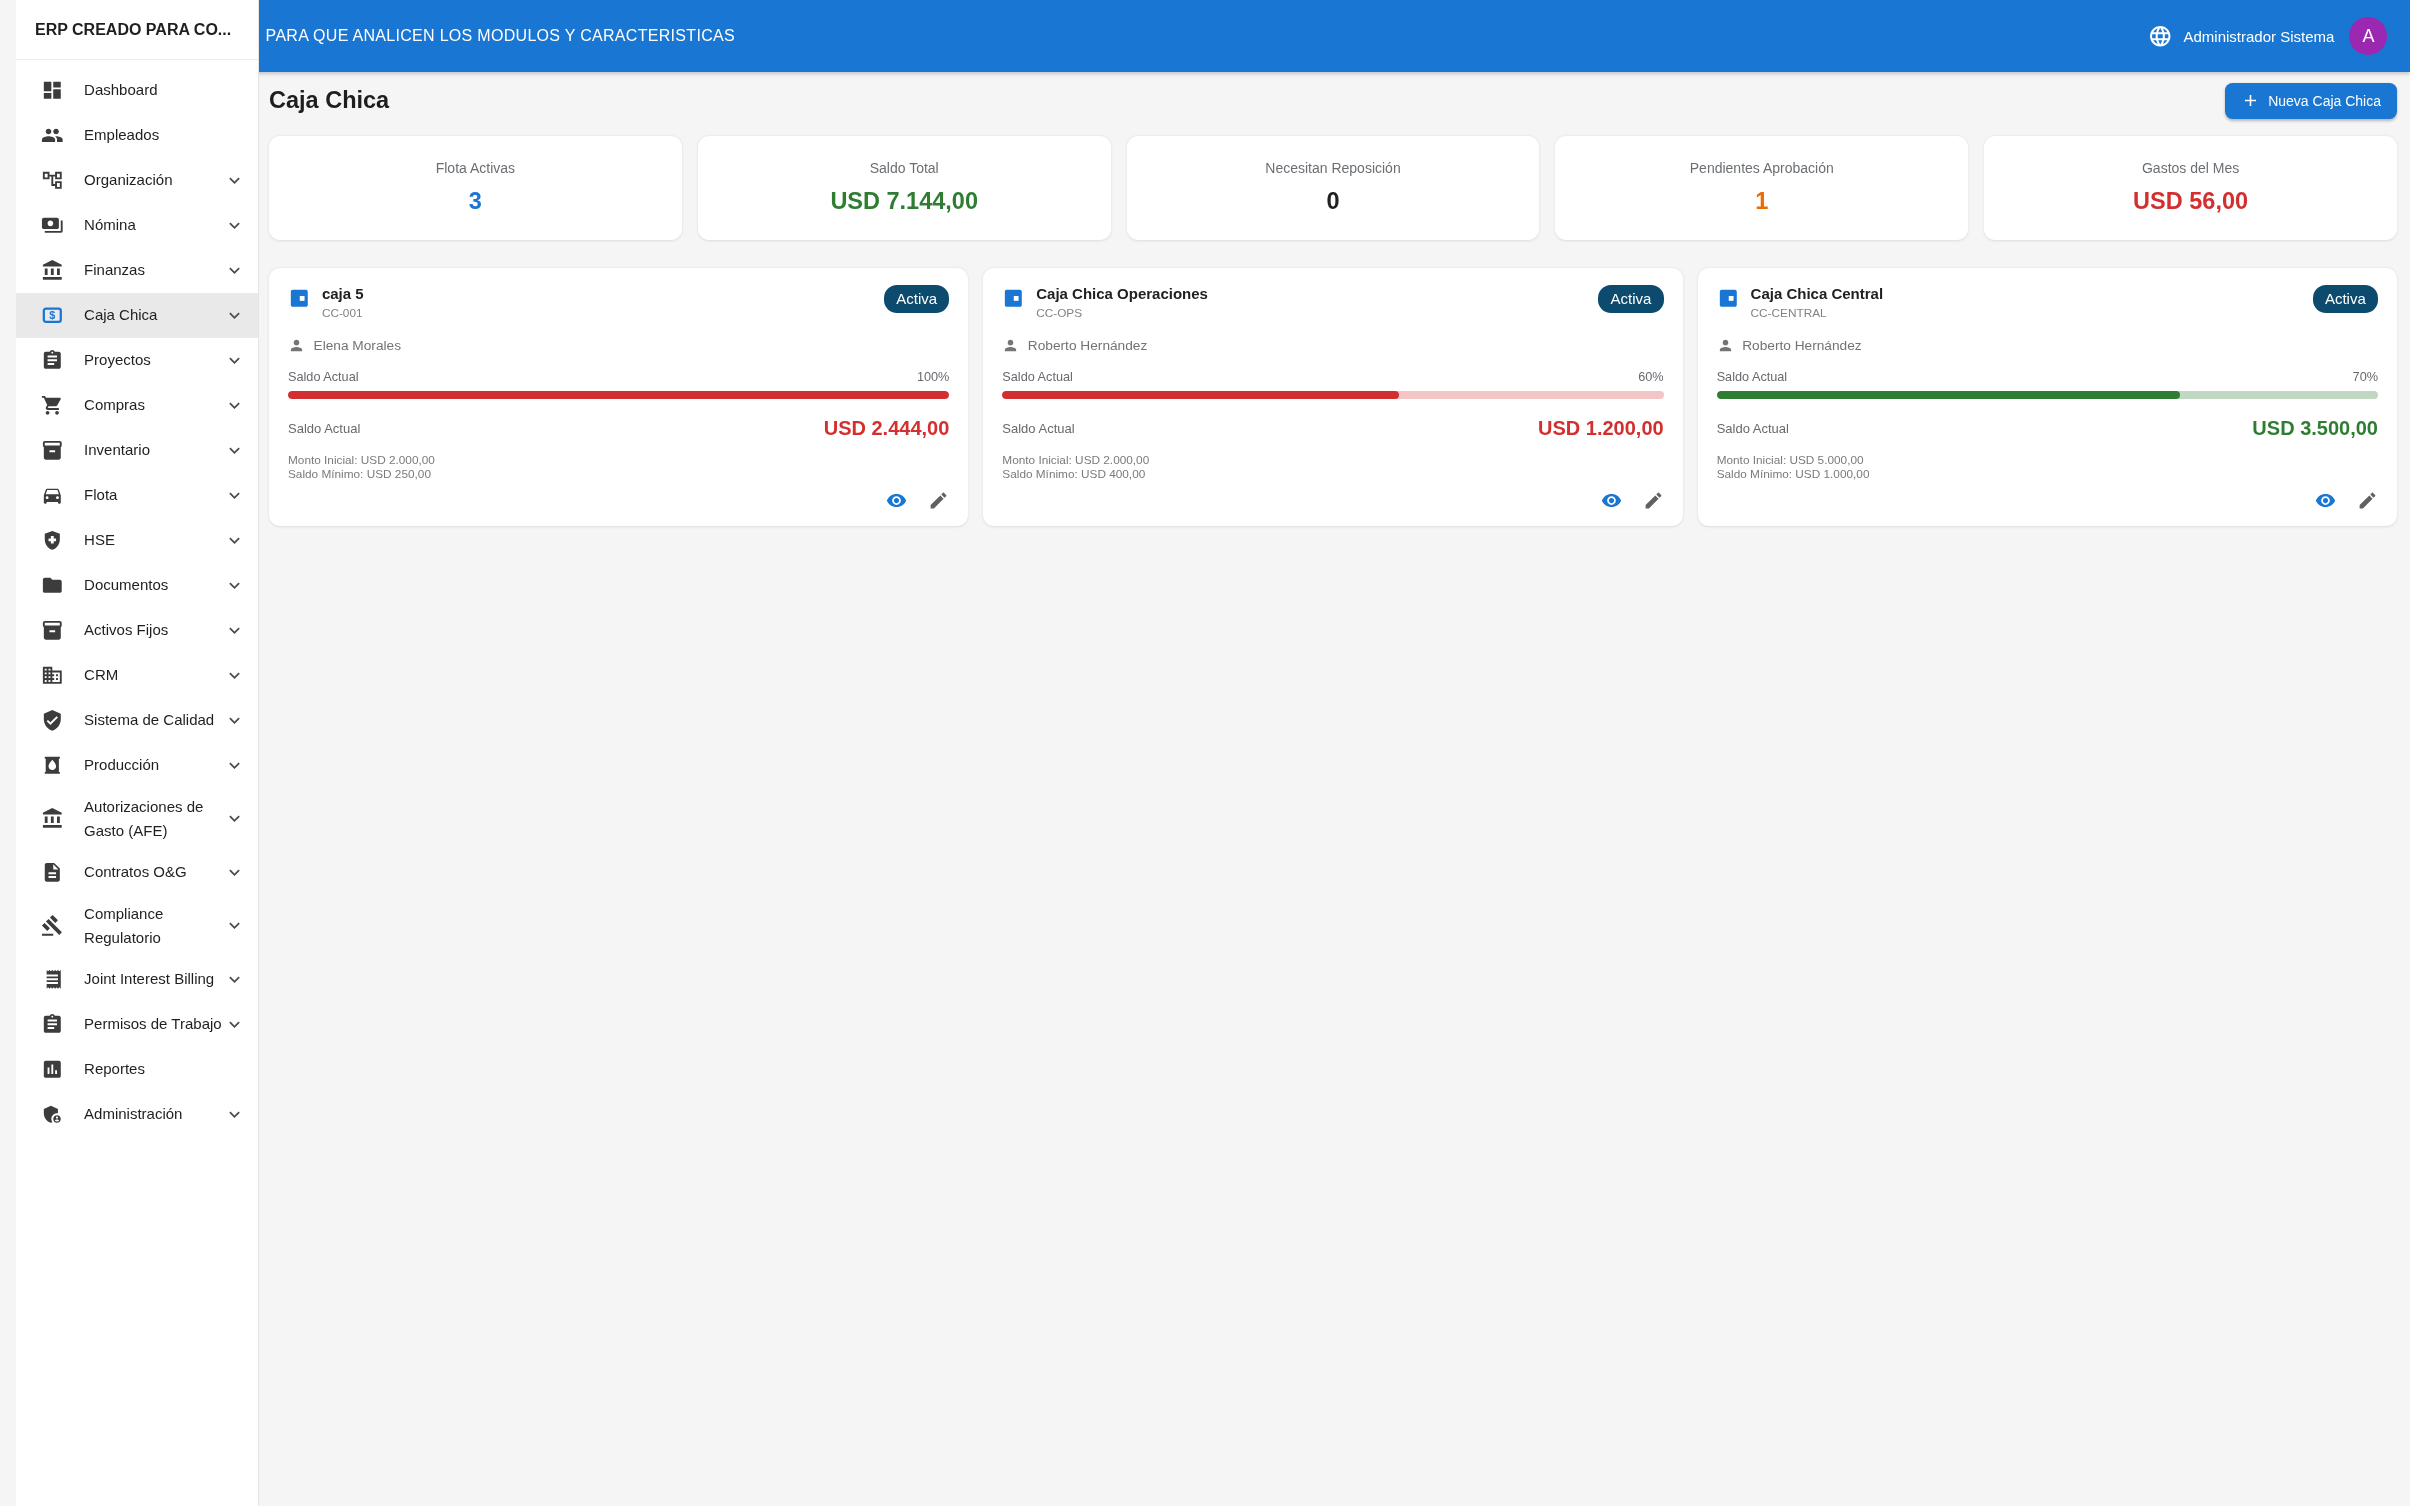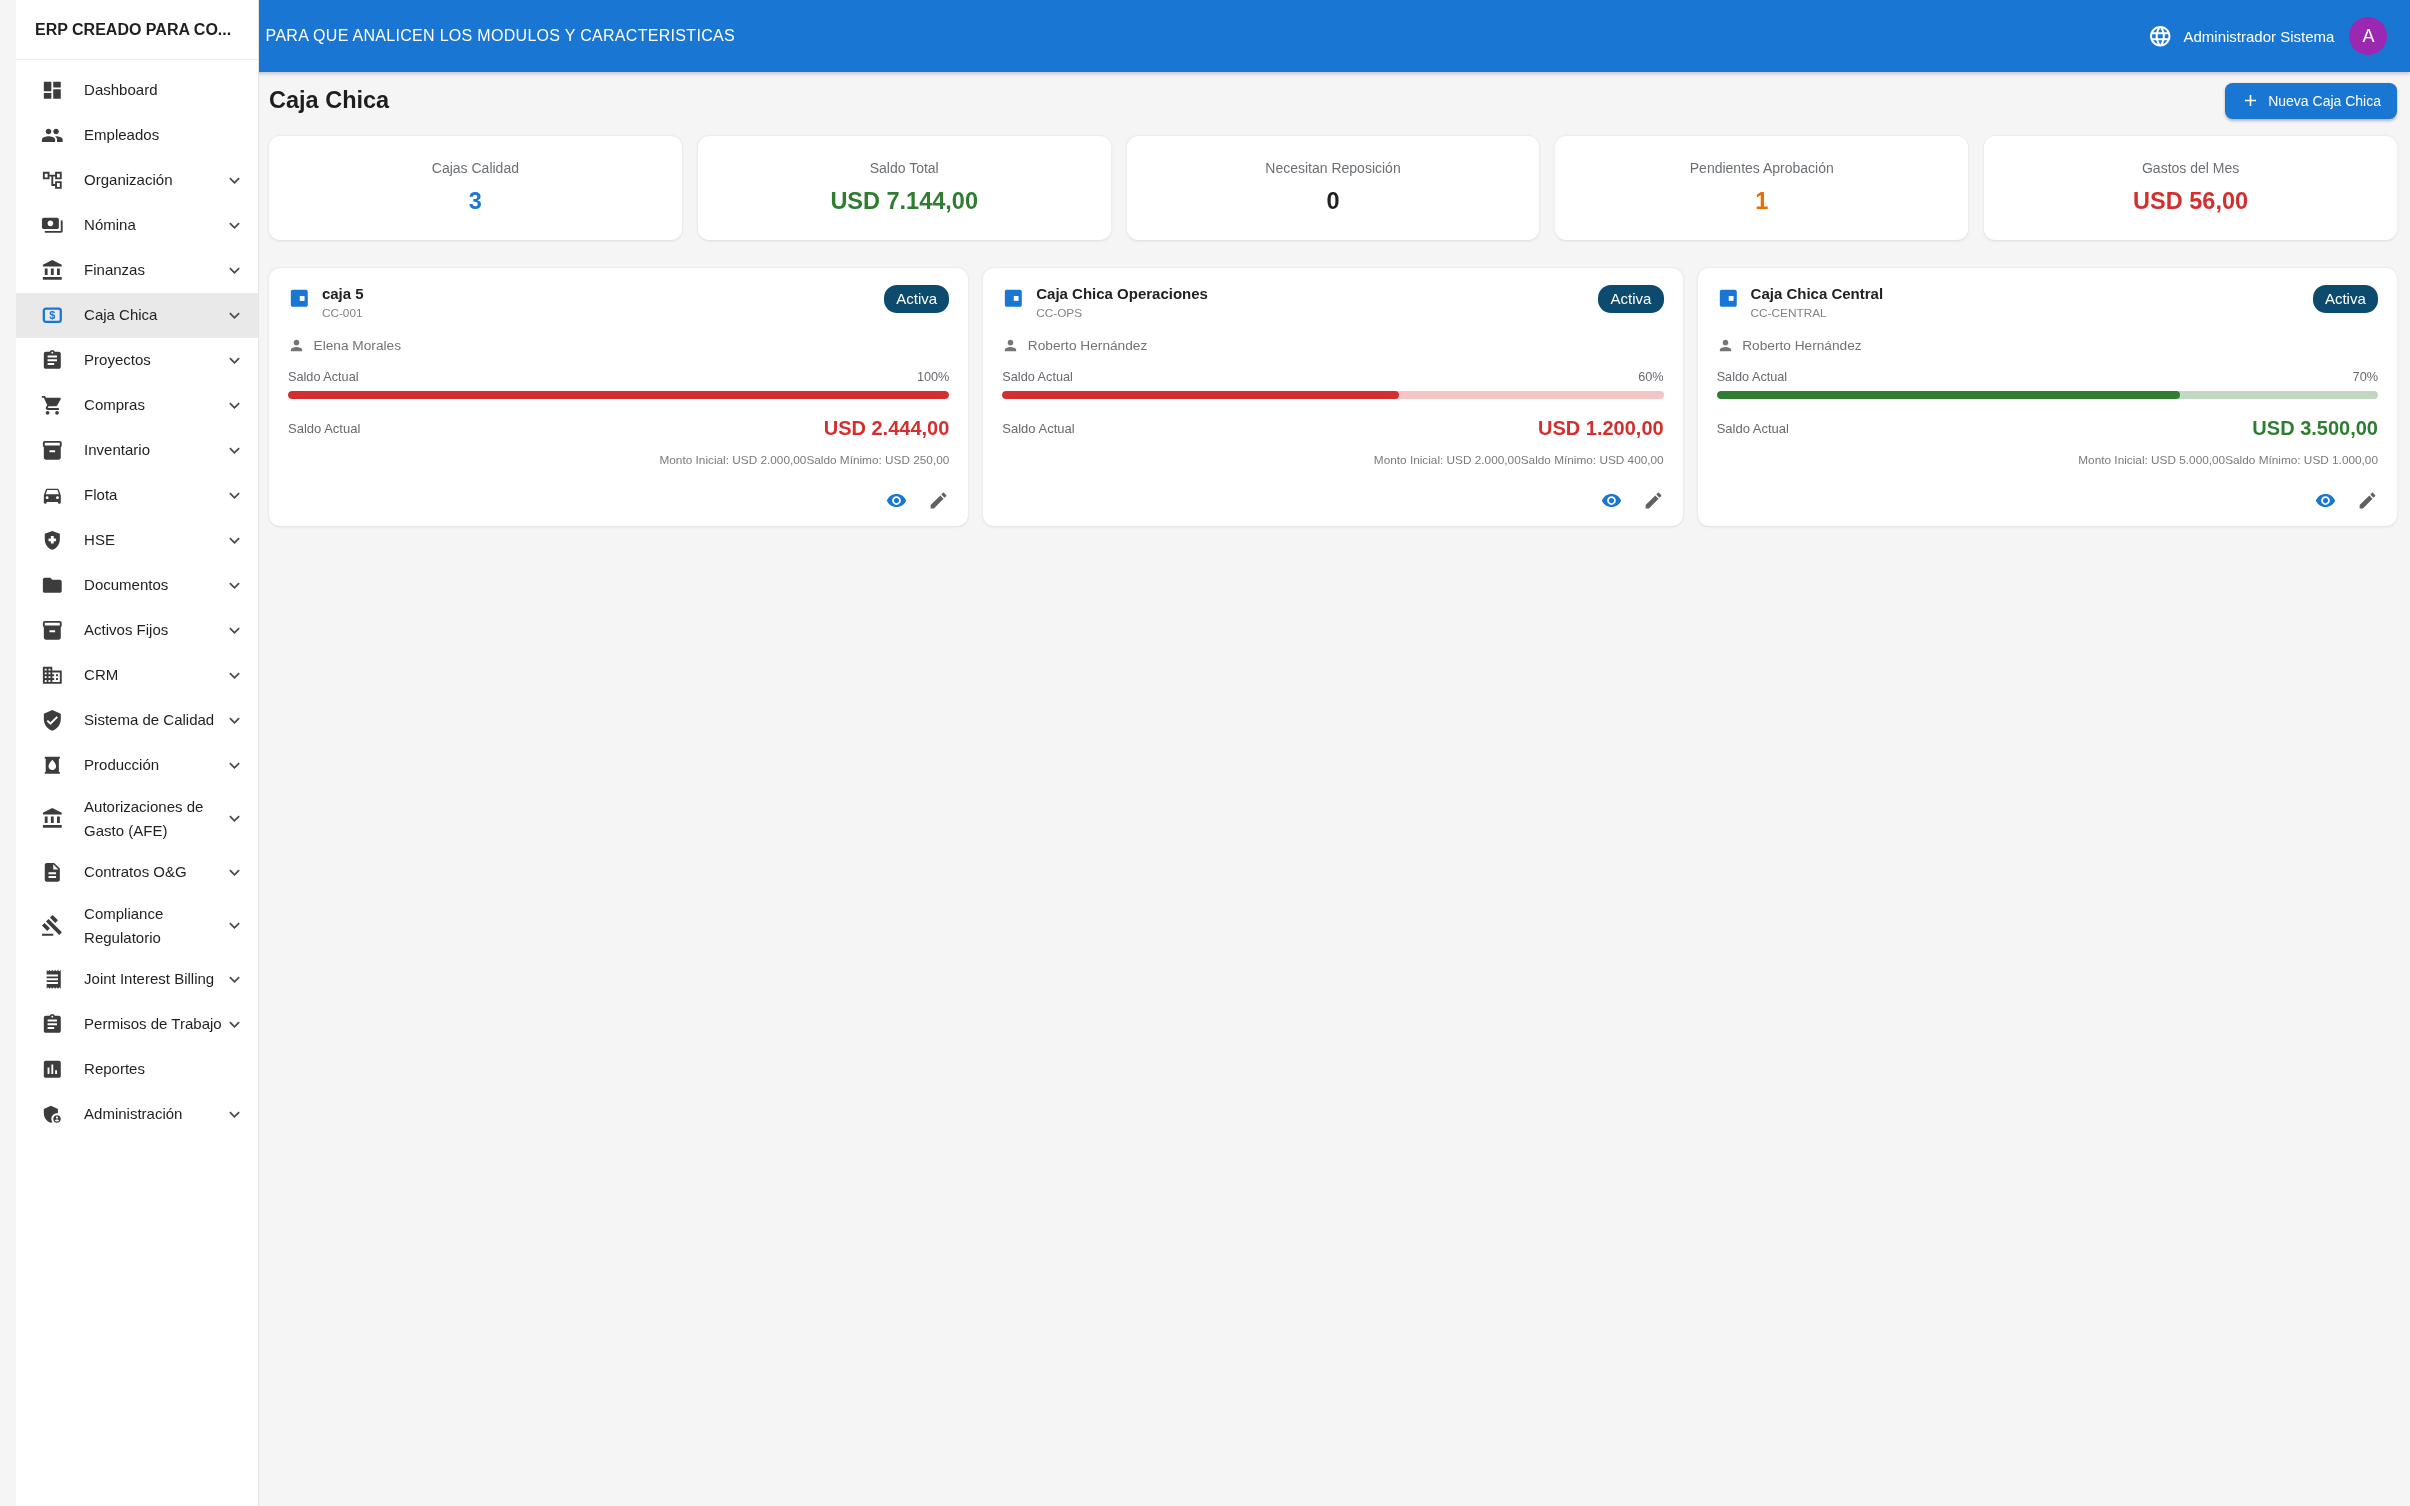--- a/index.html
+++ b/index.html
@@ -47,21 +47,21 @@
   .card-code { font-size:11.8px; color:#828282; margin-top:4.7px; }
   .chip { margin-left:auto; background:#0c4a6e; color:#fff; font-size:15px; line-height:1; padding:6.6px 12.2px; border-radius:13px; }
   .owner { display:flex; align-items:center; margin-top:17px; gap:8.5px; font-size:13.7px; color:#737373; }
   .person-ic { width:17px; height:17px; color:#757575; }
   .prog-row { display:flex; justify-content:space-between; margin-top:16px; font-size:12.7px; color:#66696e; }
   .bar { height:8.5px; border-radius:4.7px; margin-top:6.6px; overflow:hidden; }
   .bar-fill { height:100%; border-radius:4.7px; }
   .bal-row { display:flex; justify-content:space-between; align-items:center; margin-top:18px; }
   .bal-label { font-size:13px; color:#66696e; }
   .bal-value { font-size:20px; font-weight:700; }
-  .info-row { display:flex; justify-content:flex-end; margin-top:12.2px; font-size:11.8px; color:#7a7a7a; }
+  .info-row { display:flex; justify-content:center; margin-top:12.2px; font-size:11.8px; color:#7a7a7a;flex-direction:column; }
   .actions { margin-top:auto; display:flex; justify-content:flex-end; align-items:center; gap:21px; }
   .icon-btn { width:21px; height:21px; cursor:pointer; background:none; border:none; padding:0; }
   .eye-btn { color:#1976d2; }
   .edit-btn { color:#616161; }
 </style>
 </head>
 <body>
 
 <aside class="sidebar">
   <div class="brand">ERP CREADO PARA CO...</div>
@@ -375,21 +375,21 @@
           <svg class="" viewBox="0 0 24 24" fill="currentColor" style="width:100%;height:100%">
             <path d="M19 13h-6v6h-2v-6H5v-2h6V5h2v6h6v2z"></path>
           </svg>
         </span>
       <span>Nueva Caja Chica</span>
     </button>
   </div>
 
   <section class="stats" id="stats-row">
       <div class="stat-card">
-        <div class="stat-label">Cajas Calidad</div>
+        <div class="stat-label">Flota Activas</div>
         <div class="stat-value" style="color:#1976d2">3</div>
       </div>
       <div class="stat-card">
         <div class="stat-label">Saldo Total</div>
         <div class="stat-value" style="color:#2e7d32">USD 7.144,00</div>
       </div>
       <div class="stat-card">
         <div class="stat-label">Necesitan Reposición</div>
         <div class="stat-value" style="color:#212121">0</div>
       </div>

